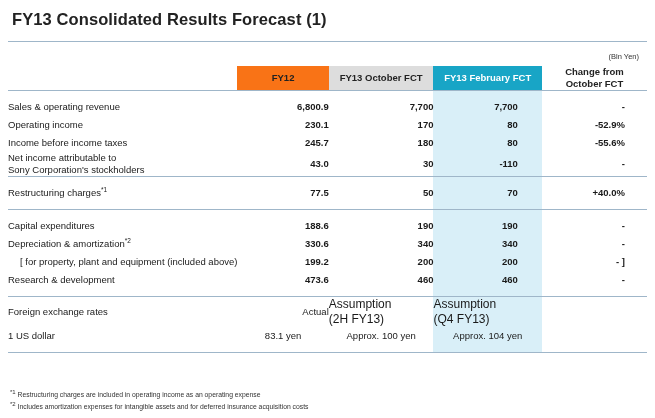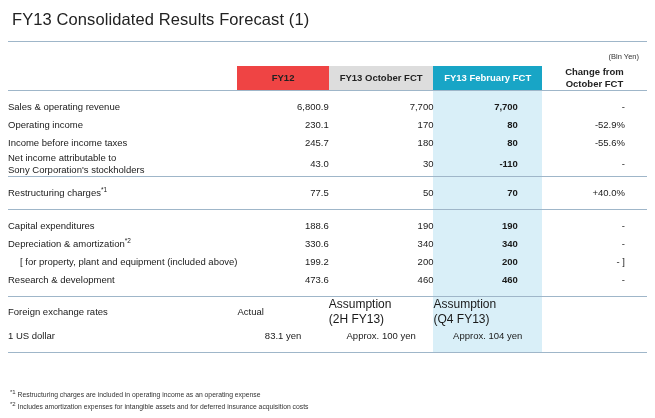--- a/index.html
+++ b/index.html
@@ -24,21 +24,21 @@
   .title-bar {
     position: absolute;
     top: 0;
     left: 0;
     width: 655px;
     padding: 10px 0 8px 12px;
     box-sizing: border-box;
   }
   .title-bar .title {
     font-size: 16.5px;
-    font-weight: normal;
+    font-weight: bold;
     color: #222222;
     letter-spacing: 0.1px;
   }
   .title-rule {
     position: absolute;
     top: 41px;
     left: 8px;
     width: 639px;
     height: 1px;
     background: #9fb6c9;
@@ -71,21 +71,21 @@
   col.c-change  { width: 109px; }
 
   .hdr-row td {
     height: 22px;
     font-size: 9.5px;
     font-weight: bold;
     text-align: center;
     vertical-align: middle;
   }
   .hdr-fy12 {
-    background: #ef4444;
+    background: #f97316;
     color: #222;
   }
   .hdr-oct {
     background: #dddddd;
     color: #222;
     margin-top: 32px;
   }
   .hdr-feb {
     background: #18a5c6;
     color: #ffffff;
@@ -108,20 +108,21 @@
     text-align: left;
     white-space: nowrap;
   }
   .lbl.indent {
     padding-left: 12px;
   }
   .num {
     text-align: right;
     padding-right: 24px;
     white-space: nowrap;
+    font-weight: bold;
   }
   .num.feb-col {
     font-weight: bold;
     padding-right: 24px;
   }
   .num.change {
     text-align: right;
     padding-right: 22px;
   }
   .sep td {
@@ -148,21 +149,21 @@
   .fx-head td {
     height: 30px;
     vertical-align: middle;
   }
   .fx-assume {
     text-align: left;
     line-height: 1.25;
     font-size: 12px;
   }
   .fx-actual {
-    text-align: left;
+    text-align: right;
     font-size: 9.5px;
   }
   .fx-val {
     text-align: center;
     font-size: 9.5px;
   }
   .footnotes {
     position: absolute;
     left: 10px;
     bottom: 6px;

